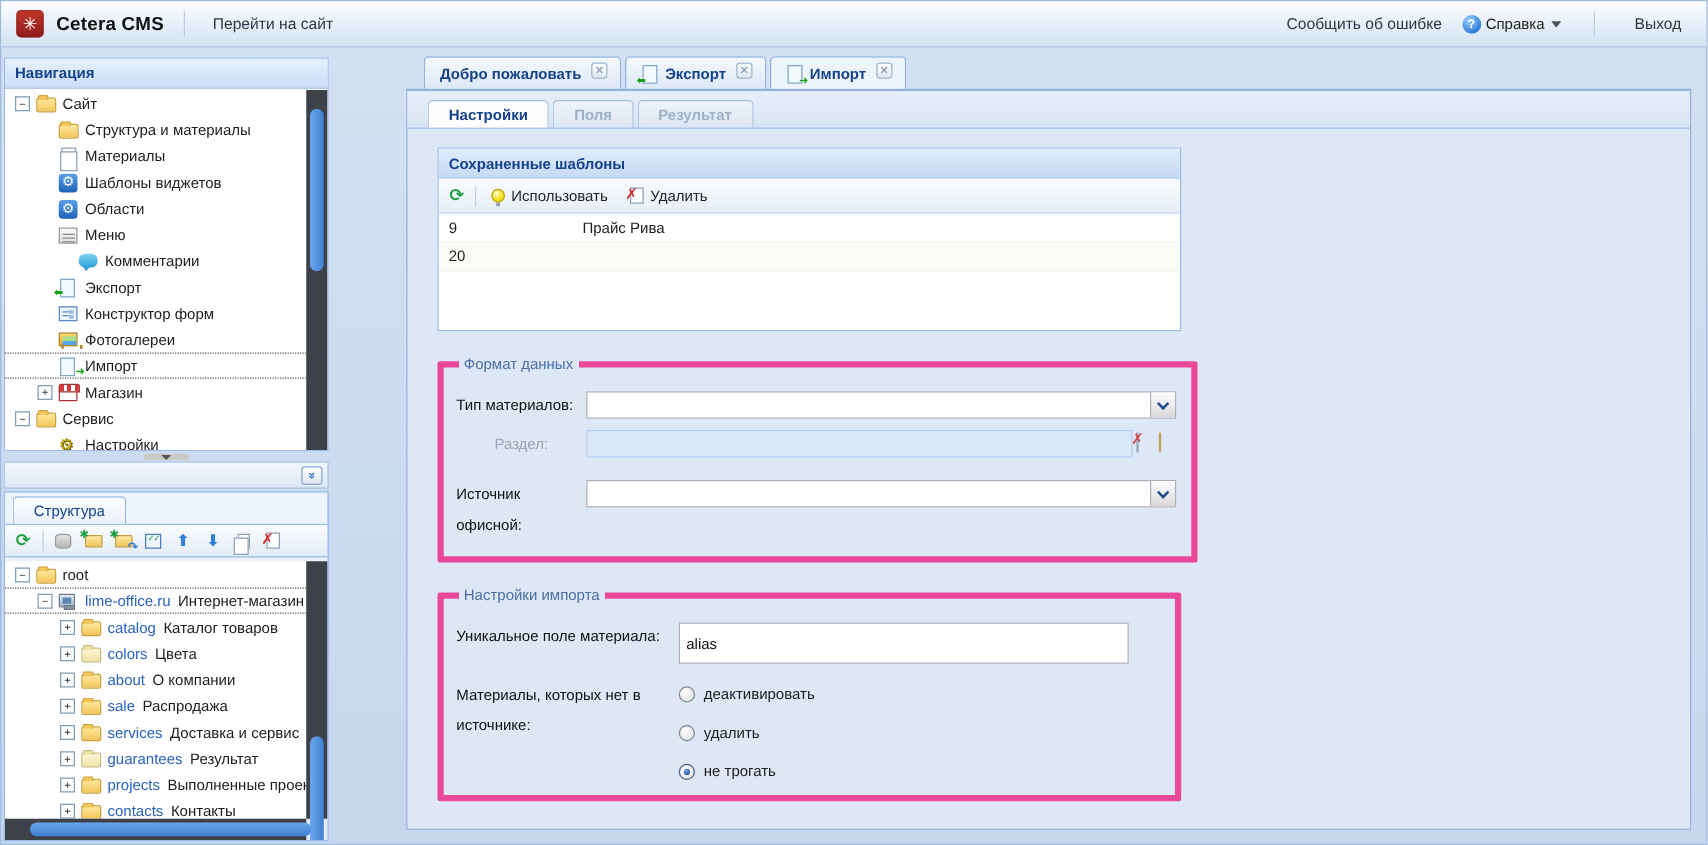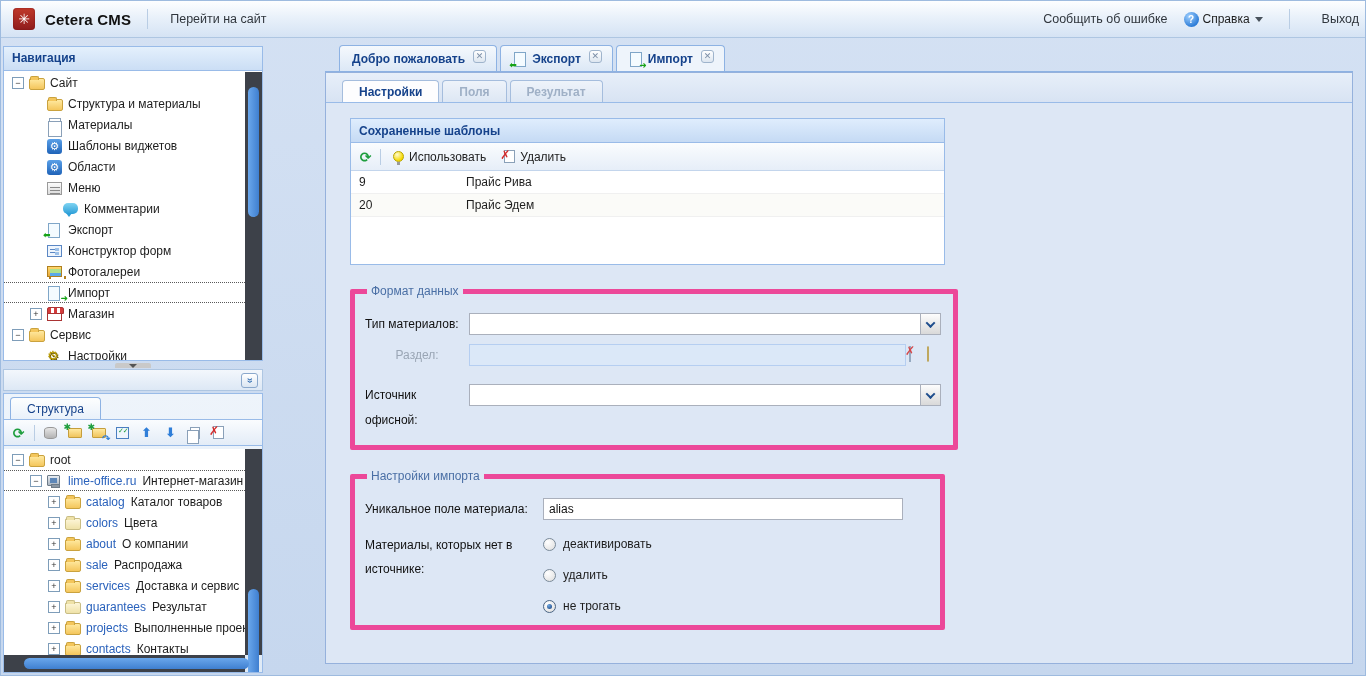--- a/index.html
+++ b/index.html
@@ -16,21 +16,21 @@
   .topbar { position:absolute; left:0; top:0; right:0; height:37px;
     background:linear-gradient(#fdfeff,#e9f1fa 45%,#d5e3f4);
     border-bottom:1px solid #aec6e2; display:flex; align-items:center; }
   .brand-logo { width:22px; height:22px; margin:0 10px 0 12px; border-radius:4px;
     background:linear-gradient(#c0392b,#8f1c1c); color:#fff; font-size:14px;
     display:flex; align-items:center; justify-content:center;
     box-shadow:inset 0 0 2px #7a1414; }
   .brand-name { font-weight:bold; font-size:15px; color:#111; letter-spacing:.2px; }
   .topbar-sep { width:1px; height:20px; background:#b9cde4; margin:0 16px; }
   .toplink { color:#30363d; font-size:12.5px; cursor:pointer; padding:4px 6px; }
-  .topbar-right { margin-left:auto; display:flex; align-items:center; gap:10px; padding-right:0; }
+  .topbar-right { margin-left:auto; display:flex; align-items:center; gap:10px; padding-right:14px; }
   .help-icon { width:15px; height:15px; border-radius:50%;
     background:radial-gradient(circle at 35% 30%,#9fd0ff,#2f7ed8 70%);
     color:#fff; font-size:10px; font-weight:bold; display:inline-flex;
     align-items:center; justify-content:center; margin-right:4px; }
   .caret-down { display:inline-block; width:0; height:0; margin-left:5px;
     border-left:4px solid transparent; border-right:4px solid transparent;
     border-top:5px solid #4a5archived; border-top:5px solid #49525c; }
   .help-wrap { display:flex; align-items:center; cursor:pointer; }
 
   
@@ -221,21 +221,21 @@
     background:linear-gradient(#fdfdfd,#d9d9d9); display:flex; align-items:center;
     justify-content:center; cursor:pointer; }
   .chev { width:7px; height:7px; border-right:2px solid #1e4d8c; border-bottom:2px solid #1e4d8c;
     transform:rotate(45deg) translate(-1px,-1px); }
   .dis-input { width:437px; height:22px; border:1px solid #b5cef1; background:#dbe8f8; }
   .row-icons { display:flex; gap:2px; margin-left:3px; padding-top:3px; }
   .ri { position:relative; width:16px; height:15px; cursor:pointer; }
   .ri .mini-del { opacity:.85; }
   .ri .mini-folder2 { width:15px; height:11px; margin-top:2px;
     background:linear-gradient(#fdf6cf,#f1dd92); border:1px solid #bfa85e; border-radius:1px; }
-  .text-input { width:360px; height:22px; border:1px solid #aab0bc; background:#fff;
+  .text-input { width:360px; height:33px; border:1px solid #aab0bc; background:#fff;
     padding:2px 5px; font-family:inherit; font-size:12px; color:#111; }
   .radio-col { display:flex; flex-direction:column; gap:17px; padding-top:8px; }
   .radio-line { display:flex; align-items:center; gap:7px; cursor:pointer; }
   .radio { width:13px; height:13px; border-radius:50%; border:1px solid #7a8a99;
     background:radial-gradient(circle at 35% 30%,#fff,#dcdcdc); position:relative; }
   .radio.checked { border-color:#4a6584; }
   .radio.checked::after { content:""; position:absolute; left:3px; top:3px; width:5px; height:5px;
     border-radius:50%; background:radial-gradient(circle at 35% 30%,#6ea6e0,#133d7a); }
 
   .footer-btns { margin-top:84px; display:flex; gap:8px; padding-left:10px; }
@@ -550,21 +550,20 @@
               <span>Удалить</span>
             </span>
           </div>
           <div class="grid-rows" id="tpl-rows">
               <div class="grid-row">
                 <div class="cell-id">9</div>
                 <div class="cell-name">Прайс Рива</div>
               </div>
               <div class="grid-row">
                 <div class="cell-id">20</div>
-                <div class="cell-name">Прайс Эдем</div>
               </div>
             </div>
         </div>
 
         <fieldset>
           <legend>Формат данных</legend>
           <div class="frow">
             <div class="flabel">Тип материалов:</div>
             <div class="combo">
               <div class="combo-text"></div>

